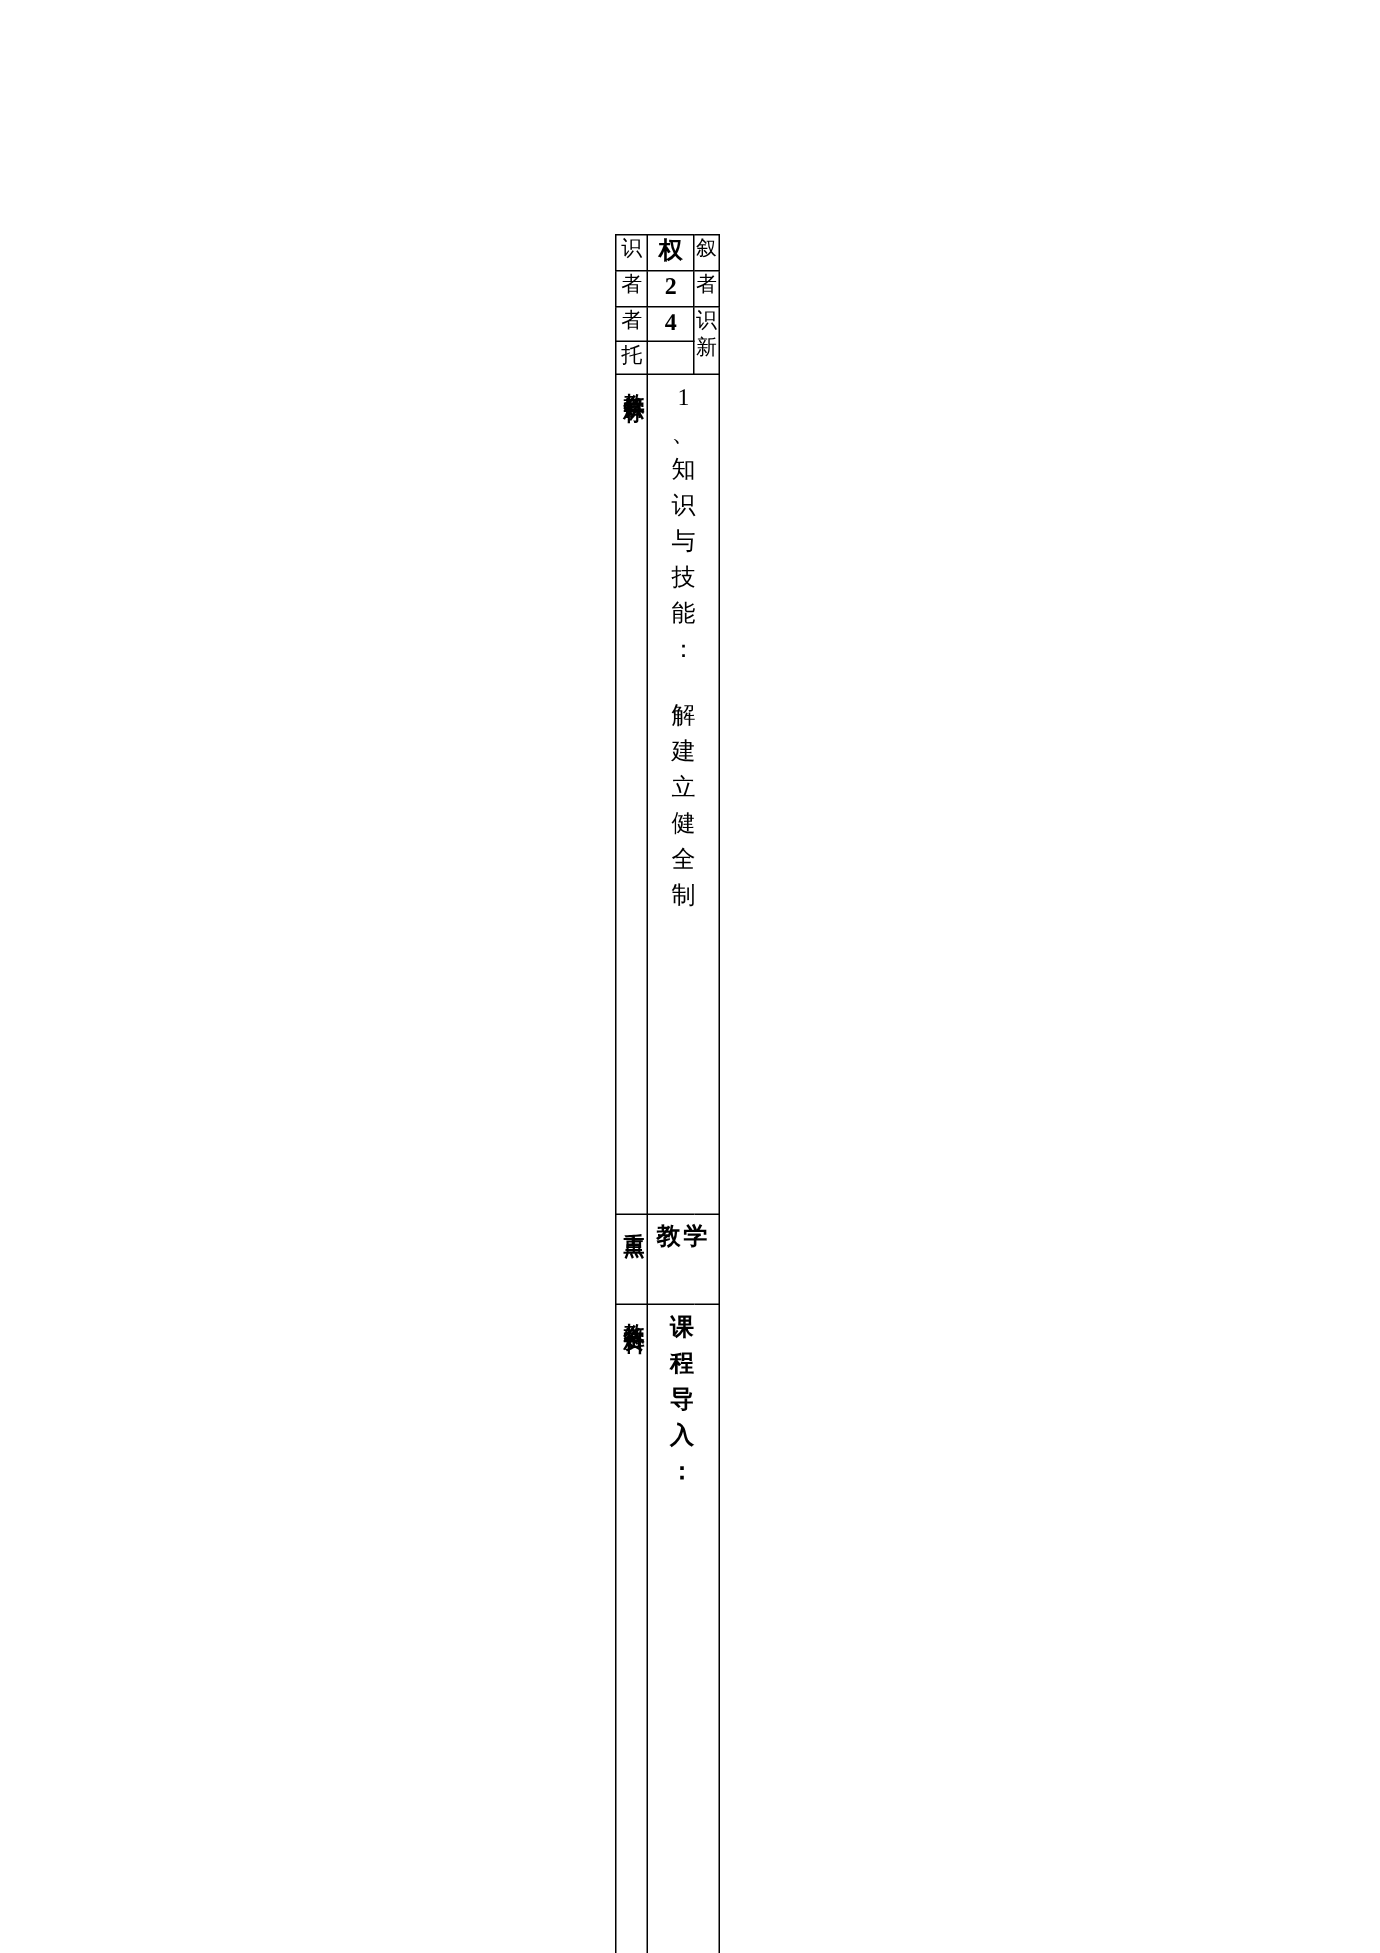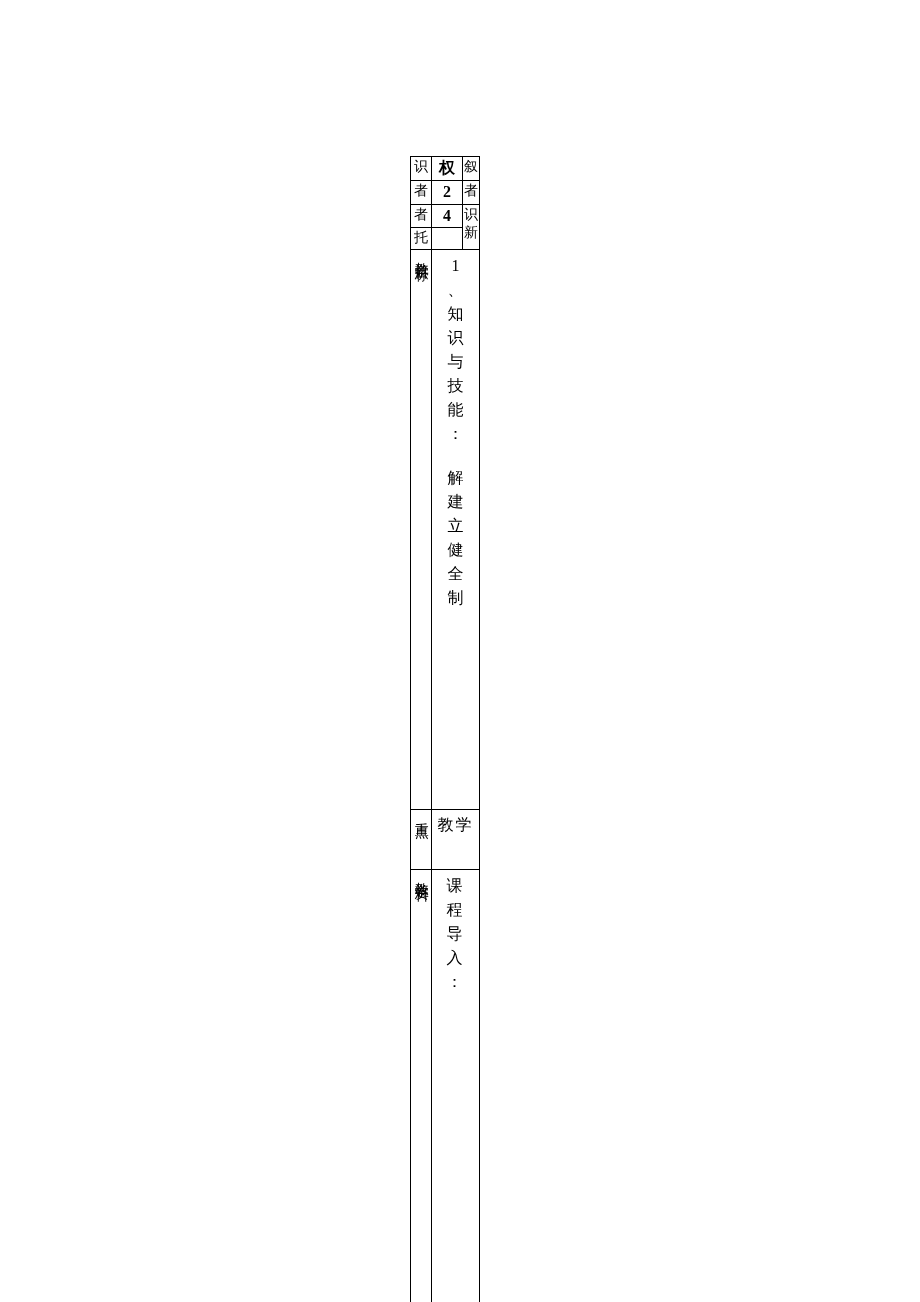--- a/index.html
+++ b/index.html
@@ -48,20 +48,21 @@
       overflow: hidden;
     }
     .bold {
       font-weight: bold;
     }
     .vertical-text {
       writing-mode: vertical-rl;
       text-orientation: upright;
       margin: 0 auto;
       letter-spacing: 2px;
+      font-weight: bold;
     }
     .tall-cell {
       height: 560px;
     }
     .goals-content {
       text-align: center;
       padding-top: 4px;
       line-height: 1.5;
     }
     .spacer {

